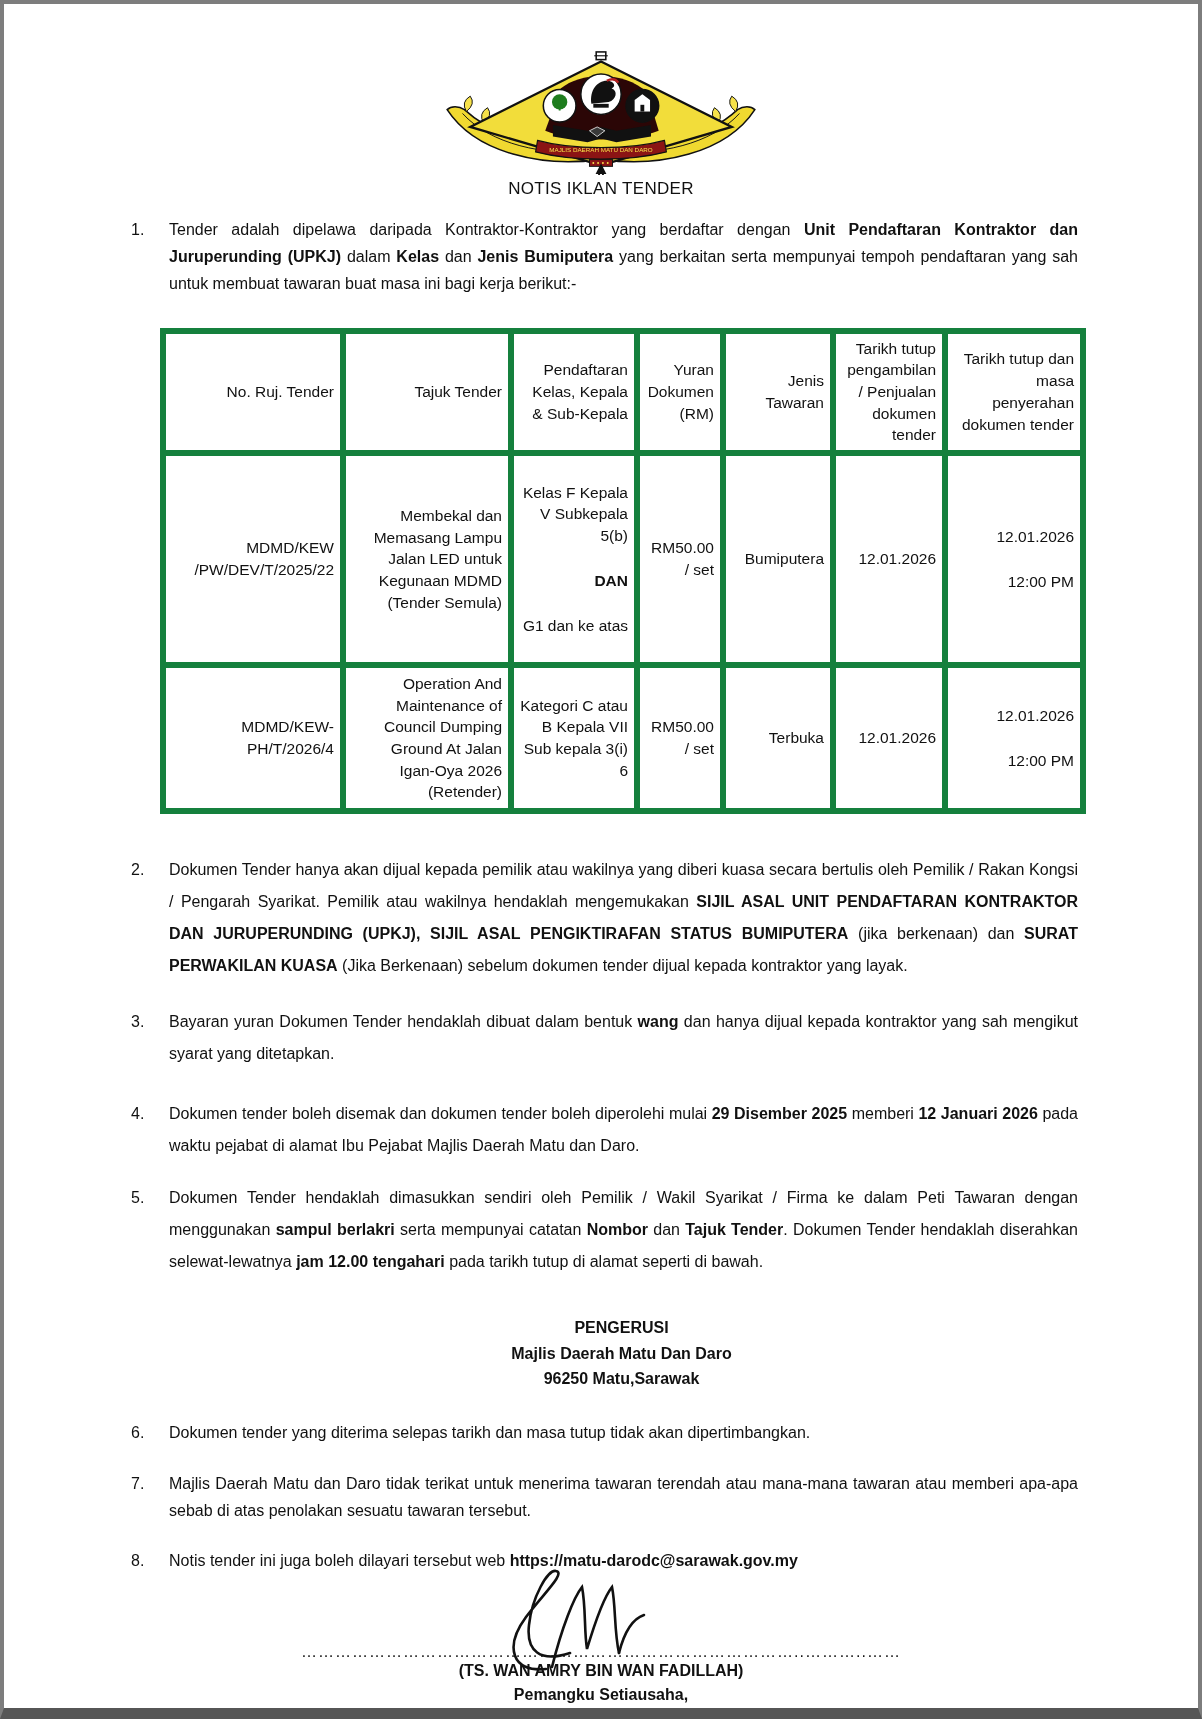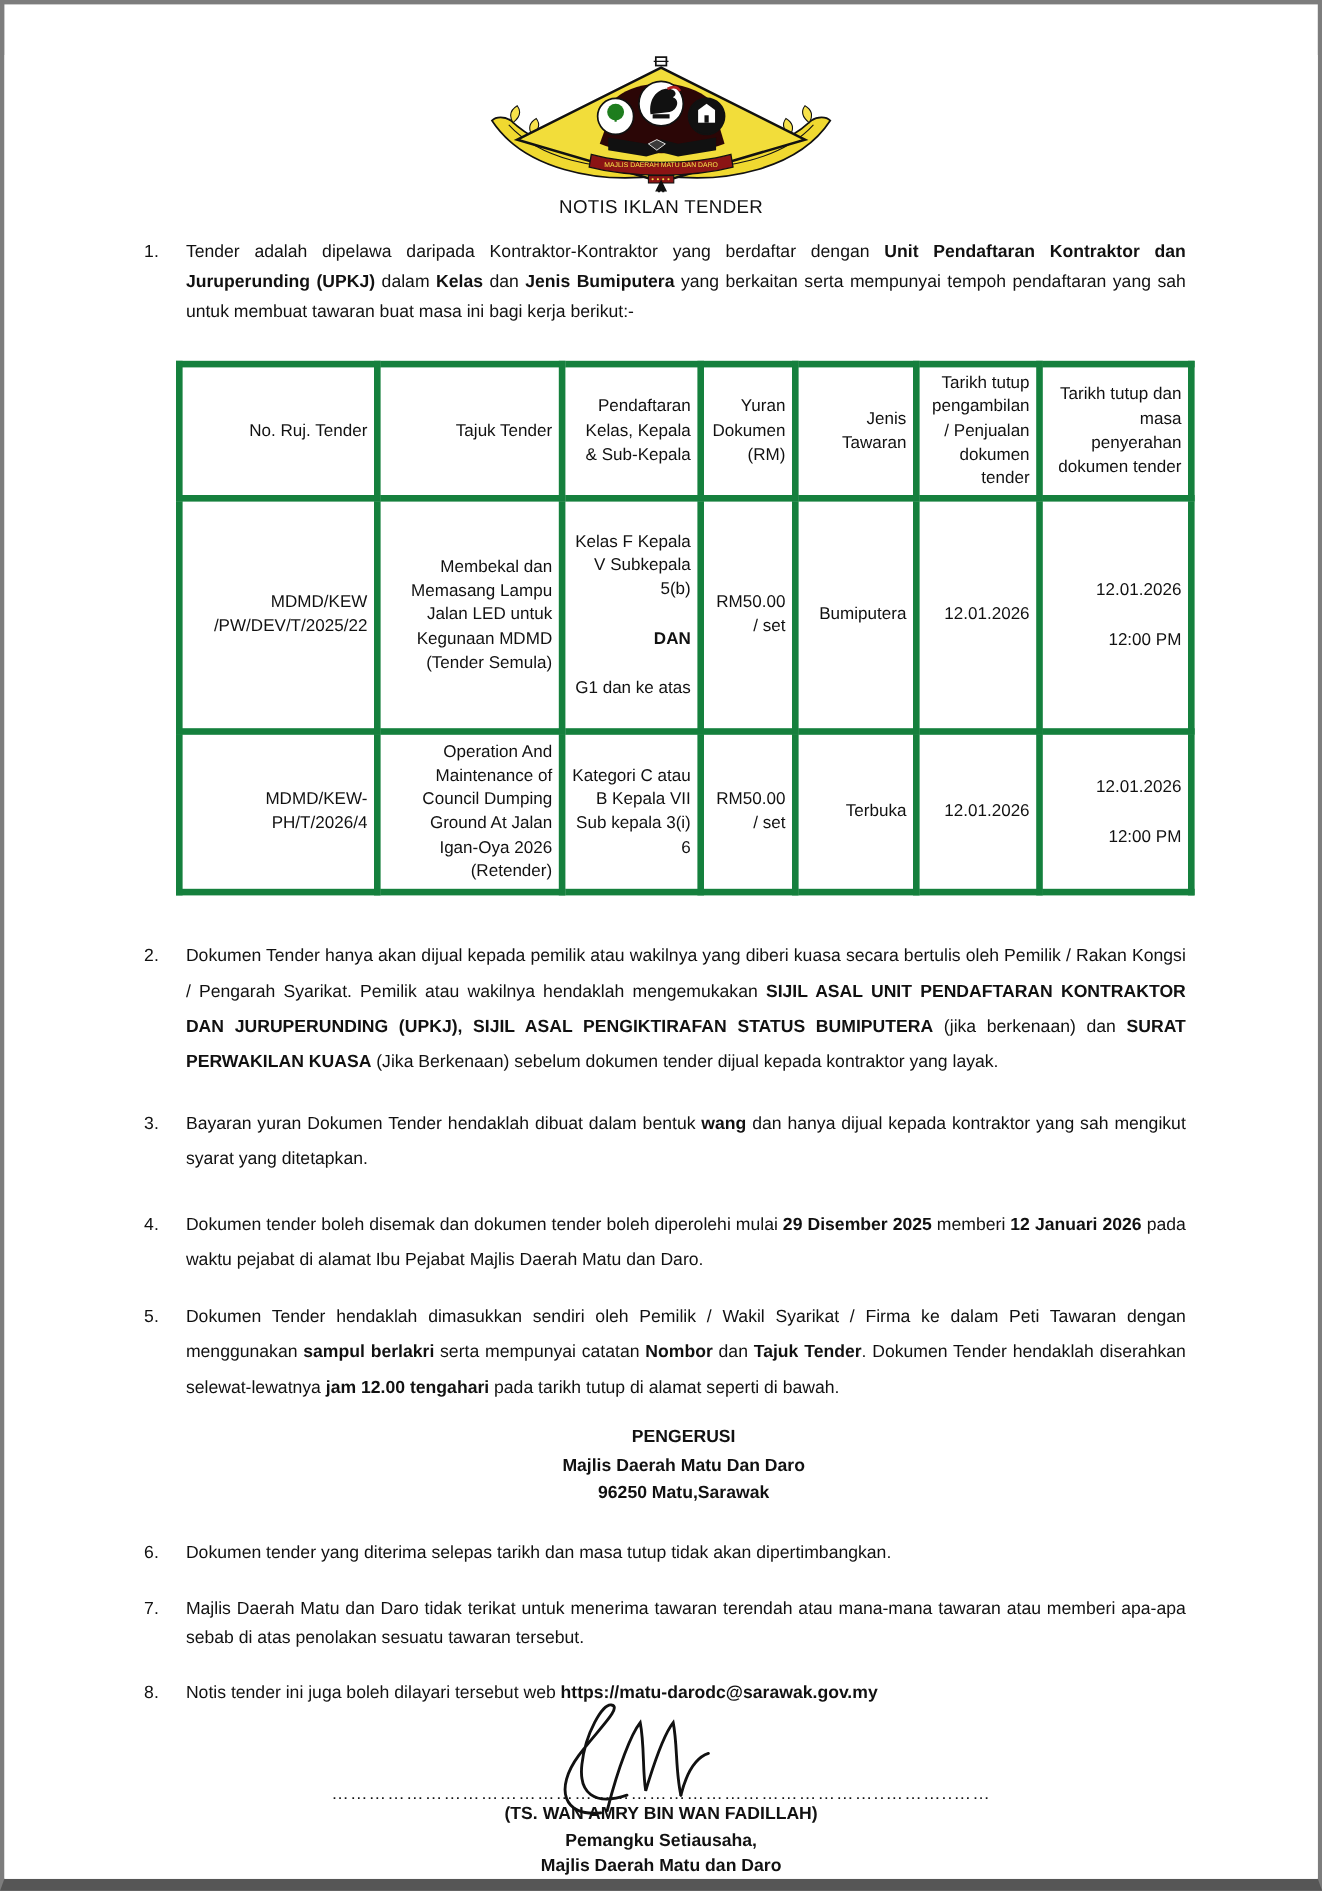--- a/index.html
+++ b/index.html
@@ -79,21 +79,21 @@
     line-height:1.4;
     word-wrap:break-word;
   }
   table.tender tr.hdr{height:112px;}
   table.tender tr.r1{height:212px;}
   table.tender tr.r2{height:146px;}
   .gap{margin-top:1.5em;}
   .b{font-weight:bold;}
   
   .address{
-    margin-top:16px;
+    margin-top:37px;
     text-align:center;
     font-weight:bold;
     font-size:16px;
     line-height:1.6;
     padding-left:41px;
   }
   
   .sig-area{
     position:relative;
     margin-top:6px;

